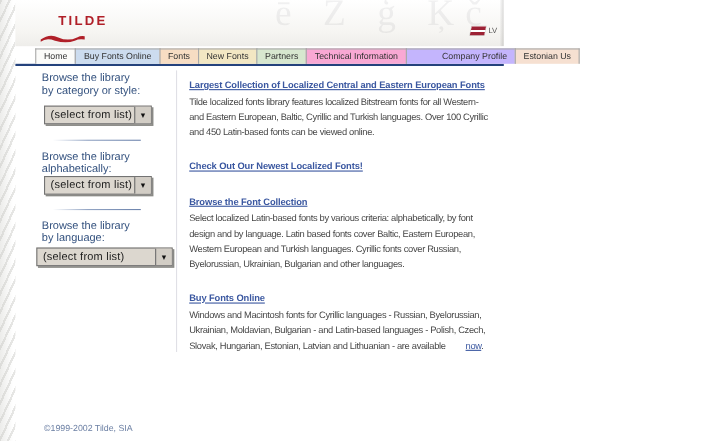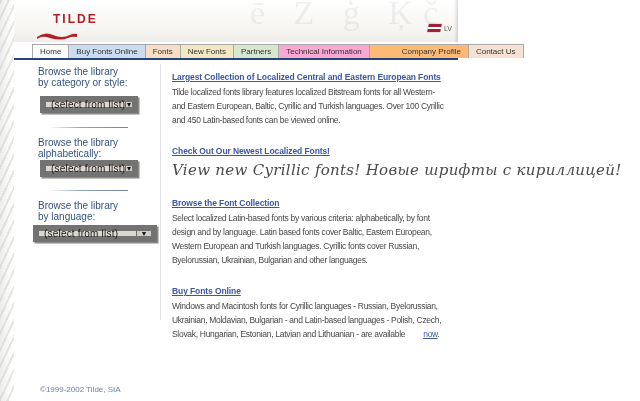--- a/index.html
+++ b/index.html
@@ -54,21 +54,21 @@
     height:14px; padding:2px 7px 0 7px; font-size:8px; color:#333;
     border:1px solid #a9a9a9; border-bottom:none; margin-left:-1px;
     white-space:nowrap; cursor:pointer;
   }
   .tab:first-child { margin-left:0; }
 
   
   .sb-label { position:absolute; left:38px; font-size:10px; line-height:11px; color:#33517e; }
   .select {
     position:absolute; height:17px; background:#dcd7cf;
-    border:6px solid #737373; box-shadow:1.5px 1.5px 0 #8a8a86;
+    border:1px solid #737373; box-shadow:1.5px 1.5px 0 #8a8a86;
     display:flex; align-items:center; cursor:pointer;
   }
   .select .sel-text {
     flex:1; font-size:10px; color:#1c1c1c; padding-left:5px; white-space:nowrap;
     letter-spacing:.2px;
   }
   .select .sel-arrow {
     width:15px; align-self:stretch; border-left:1px solid #6e6e6e;
     background:#d2cdc5; font-size:8px; color:#111;
     display:flex; align-items:center; justify-content:center;
@@ -118,22 +118,22 @@
   </div>
 
   <div id="navline"></div>
   <div id="nav">
     <div class="tab" style="background-color: rgb(251, 251, 249);">Home</div>
     <div class="tab" style="background-color: rgb(204, 220, 239);">Buy Fonts Online</div>
     <div class="tab" style="background-color: rgb(247, 221, 195);">Fonts</div>
     <div class="tab" style="background-color: rgb(242, 231, 195);">New Fonts</div>
     <div class="tab" style="background-color: rgb(215, 231, 207);">Partners</div>
     <div class="tab" style="background-color: #f9a8d4;">Technical Information</div>
-    <div class="tab" style="background-color: #fdba74; padding-left: 32px;">Company Profile</div>
-    <div class="tab" style="background-color: rgb(246, 224, 209);">Contact Us</div>
+    <div class="tab" style="background-color: #c4b5fd; padding-left: 32px;">Company Profile</div>
+    <div class="tab" style="background-color: rgb(246, 224, 209);">Estonian Us</div>
   </div>
 
   <div class="sb-label" style="top:66px">
     <span>Browse the library</span><br>
     <span>by category or style:</span>
   </div>
   <div class="select" style="left:40px; top:96px; width:98px">
     <span class="sel-text">(select from list)</span>
     <span class="sel-arrow">▾</span>
   </div>
@@ -163,21 +163,20 @@
   <div id="content">
     <div class="section">
       <a class="sec-heading">Largest Collection of Localized Central and Eastern European Fonts</a>
       <div class="sec-body">Tilde localized fonts library features localized Bitstream fonts for all Western-
 and Eastern European, Baltic, Cyrillic and Turkish languages. Over 100 Cyrillic
 and 450 Latin-based fonts can be viewed online.</div>
     </div>
 
     <div class="section">
       <a class="sec-heading">Check Out Our Newest Localized Fonts!</a>
-      <div class="script-line">View new Cyrillic fonts! Новые шрифты с кириллицей!</div>
     </div>
 
     <div class="section">
       <a class="sec-heading">Browse the Font Collection</a>
       <div class="sec-body">Select localized Latin-based fonts by various criteria: alphabetically, by font
 design and by language. Latin based fonts cover Baltic, Eastern European,
 Western European and Turkish languages. Cyrillic fonts cover Russian,
 Byelorussian, Ukrainian, Bulgarian and other languages.</div>
     </div>
 

